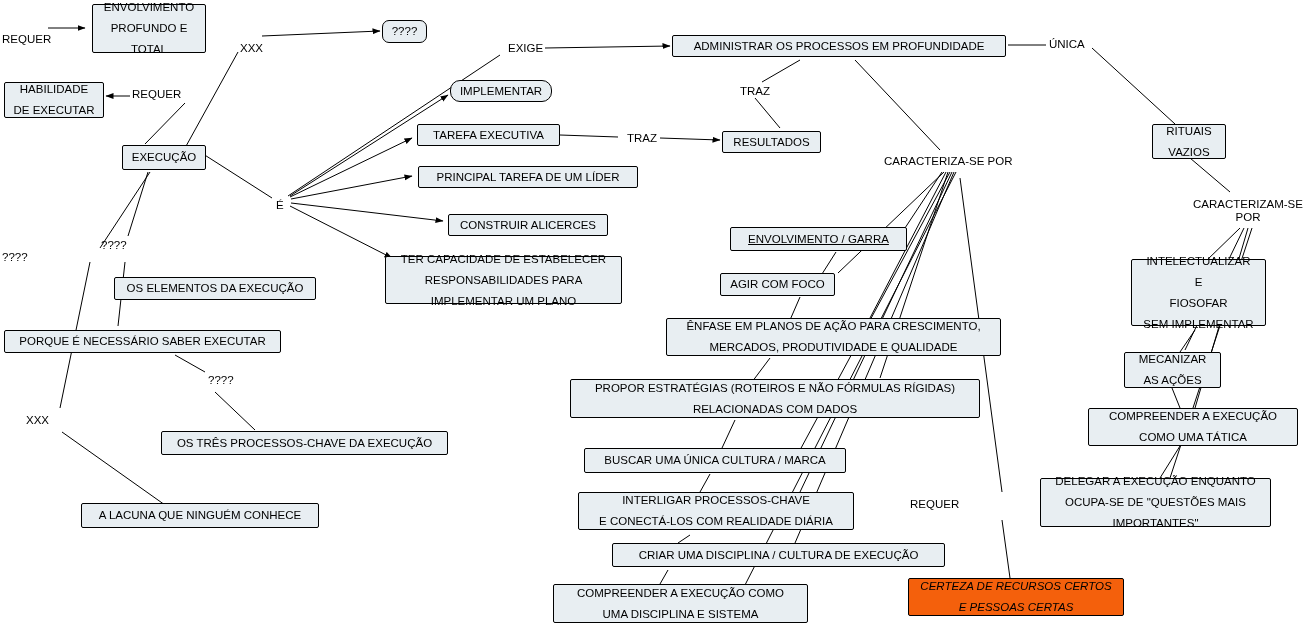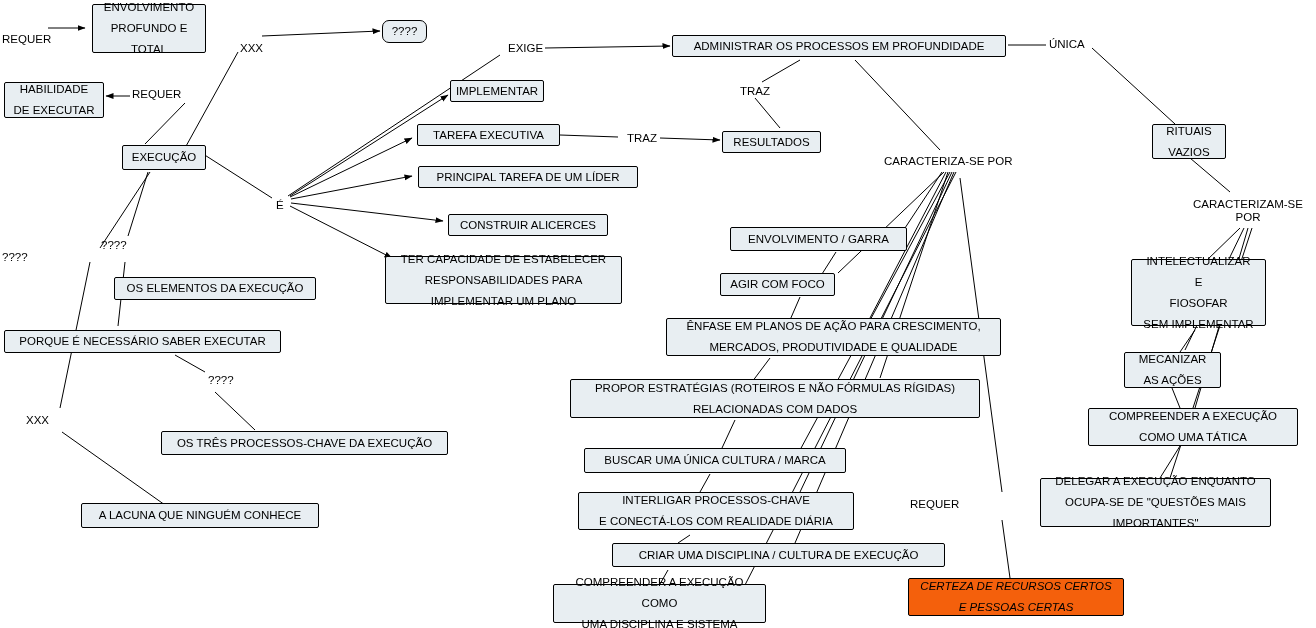--- a/index.html
+++ b/index.html
@@ -145,46 +145,46 @@
     </g>
   </svg>
 
   <div class="node" style="left:92px; top:4px; width:114px; height:49px;">ENVOLVIMENTO
 PROFUNDO E
 TOTAL</div>
   <div class="node rounded" style="left:382px; top:20px; width:45px; height:23px;">????</div>
   <div class="node" style="left:672px; top:35px; width:334px; height:22px;">ADMINISTRAR OS PROCESSOS EM PROFUNDIDADE</div>
   <div class="node" style="left:4px; top:82px; width:100px; height:36px;">HABILIDADE
 DE EXECUTAR</div>
-  <div class="node" style="left:450px; top:80px; width:94px; height:22px;">IMPLEMENTAR</div>
+  <div class="node" style="left:450px; top:80px; width:102px; height:22px;border-radius:10px;">IMPLEMENTAR</div>
   <div class="node" style="left:417px; top:124px; width:143px; height:22px;">TAREFA EXECUTIVA</div>
   <div class="node" style="left:722px; top:131px; width:99px; height:22px;">RESULTADOS</div>
   <div class="node" style="left:122px; top:145px; width:84px; height:25px;">EXECUÇÃO</div>
   <div class="node" style="left:418px; top:166px; width:220px; height:22px;">PRINCIPAL TAREFA DE UM LÍDER</div>
   <div class="node" style="left:448px; top:214px; width:160px; height:22px;">CONSTRUIR ALICERCES</div>
   <div class="node" style="left:385px; top:256px; width:237px; height:48px;">TER CAPACIDADE DE ESTABELECER
 RESPONSABILIDADES PARA
 IMPLEMENTAR UM PLANO</div>
   <div class="node" style="left:1152px; top:124px; width:74px; height:35px;">RITUAIS
 VAZIOS</div>
   <div class="node" style="left:114px; top:277px; width:202px; height:23px;">OS ELEMENTOS DA EXECUÇÃO</div>
   <div class="node" style="left:4px; top:330px; width:277px; height:23px;">PORQUE É NECESSÁRIO SABER EXECUTAR</div>
   <div class="node" style="left:81px; top:503px; width:238px; height:25px;">A LACUNA QUE NINGUÉM CONHECE</div>
   <div class="node" style="left:161px; top:431px; width:287px; height:24px;">OS TRÊS PROCESSOS-CHAVE DA EXECUÇÃO</div>
-  <div class="node" style="left:730px; top:227px; width:177px; height:24px;">ENVOLVIMENTO / GARRA</div>
+  <div class="node" style="left:730px; top:227px; width:177px; height:24px;text-decoration:underline;">ENVOLVIMENTO / GARRA</div>
   <div class="node" style="left:720px; top:273px; width:115px; height:23px;">AGIR COM FOCO</div>
   <div class="node" style="left:666px; top:318px; width:335px; height:38px;">ÊNFASE EM PLANOS DE AÇÃO PARA CRESCIMENTO,
 MERCADOS, PRODUTIVIDADE E QUALIDADE</div>
   <div class="node" style="left:570px; top:379px; width:410px; height:39px;">PROPOR ESTRATÉGIAS (ROTEIROS E NÃO FÓRMULAS RÍGIDAS)
 RELACIONADAS COM DADOS</div>
   <div class="node" style="left:584px; top:448px; width:262px; height:25px;">BUSCAR UMA ÚNICA CULTURA / MARCA</div>
   <div class="node" style="left:578px; top:492px; width:276px; height:38px;">INTERLIGAR PROCESSOS-CHAVE
 E CONECTÁ-LOS COM REALIDADE DIÁRIA</div>
   <div class="node" style="left:612px; top:543px; width:333px; height:24px;">CRIAR UMA DISCIPLINA / CULTURA DE EXECUÇÃO</div>
-  <div class="node" style="left:553px; top:584px; width:213px; height:39px;">COMPREENDER A EXECUÇÃO COMO
+  <div class="node" style="left:553px; top:584px; width:255px; height:39px;">COMPREENDER A EXECUÇÃO COMO
 UMA DISCIPLINA E SISTEMA</div>
   <div class="node highlight" style="left:908px; top:578px; width:216px; height:38px;">CERTEZA DE RECURSOS CERTOS
 E PESSOAS CERTAS</div>
   <div class="node" style="left:1131px; top:259px; width:135px; height:67px;">INTELECTUALIZAR
 E
 FIOSOFAR
 SEM IMPLEMENTAR</div>
   <div class="node" style="left:1124px; top:352px; width:97px; height:36px;">MECANIZAR
 AS AÇÕES</div>
   <div class="node" style="left:1088px; top:408px; width:210px; height:38px;">COMPREENDER A EXECUÇÃO

